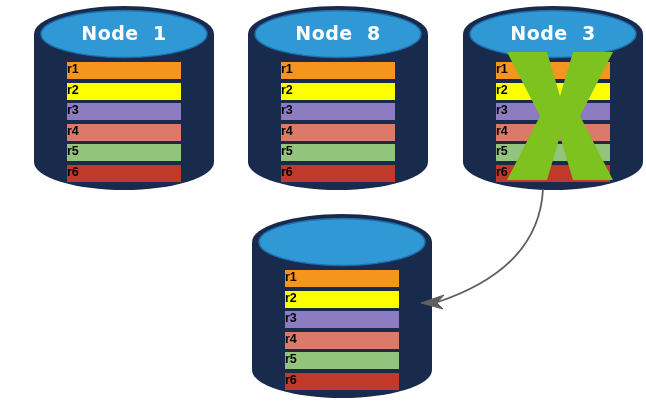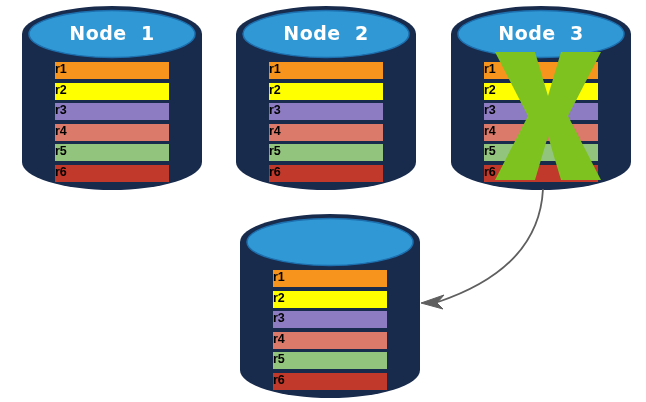--- a/index.html
+++ b/index.html
@@ -6,21 +6,21 @@
   .canvas {
     position: relative;
     width: 646px;
     height: 402px;
     background: #ffffff;
     overflow: hidden;
     font-family: "DejaVu Sans", "Liberation Sans", sans-serif;
   }
 
   
-  .node { position: absolute; width: 180px; height: 186px; }
+  .node { position: absolute; width: 180px; height: 186px; margin-left: 12px; }
   .node-1 { left: 22px;  top: 4px; }
   .node-2 { left: 236px; top: 4px; }
   .node-3 { left: 451px; top: 4px; }
   .node-4 { left: 240px; top: 212px; }
 
   .cyl { position: absolute; left: 0; top: 0; width: 180px; height: 186px; display: block; }
   .cyl-body { fill: var(--cyl-body, #182B4D); }
   .cyl-top  { fill: var(--cyl-top, #3099D5); stroke: var(--cyl-top-edge, #1D6FAE); stroke-width: 1.5; }
 
   .node-title {
@@ -87,21 +87,21 @@
       <div class="replica-row" style="background: rgb(147, 196, 125);">r5</div>
       <div class="replica-row" style="background: rgb(192, 57, 43);">r6</div>
     </div>
   </div>
 
   <div class="node node-2">
     <svg class="cyl" viewBox="0 0 180 186" aria-hidden="true">
       <path class="cyl-body" d="M0,30 A90,28 0 0 1 180,30 L180,158 A90,28 0 0 1 0,158 Z"></path>
       <ellipse class="cyl-top" cx="90" cy="30" rx="83" ry="23.5"></ellipse>
     </svg>
-    <div class="node-title">Node  2</div>
+    <div class="node-title">Node  8</div>
     <div class="replicas">
       <div class="replica-row" style="background: rgb(247, 148, 30);">r1</div>
       <div class="replica-row" style="background: rgb(255, 255, 0);">r2</div>
       <div class="replica-row" style="background: rgb(142, 124, 195);">r3</div>
       <div class="replica-row" style="background: rgb(219, 122, 106);">r4</div>
       <div class="replica-row" style="background: rgb(147, 196, 125);">r5</div>
       <div class="replica-row" style="background: rgb(192, 57, 43);">r6</div>
     </div>
   </div>
 

